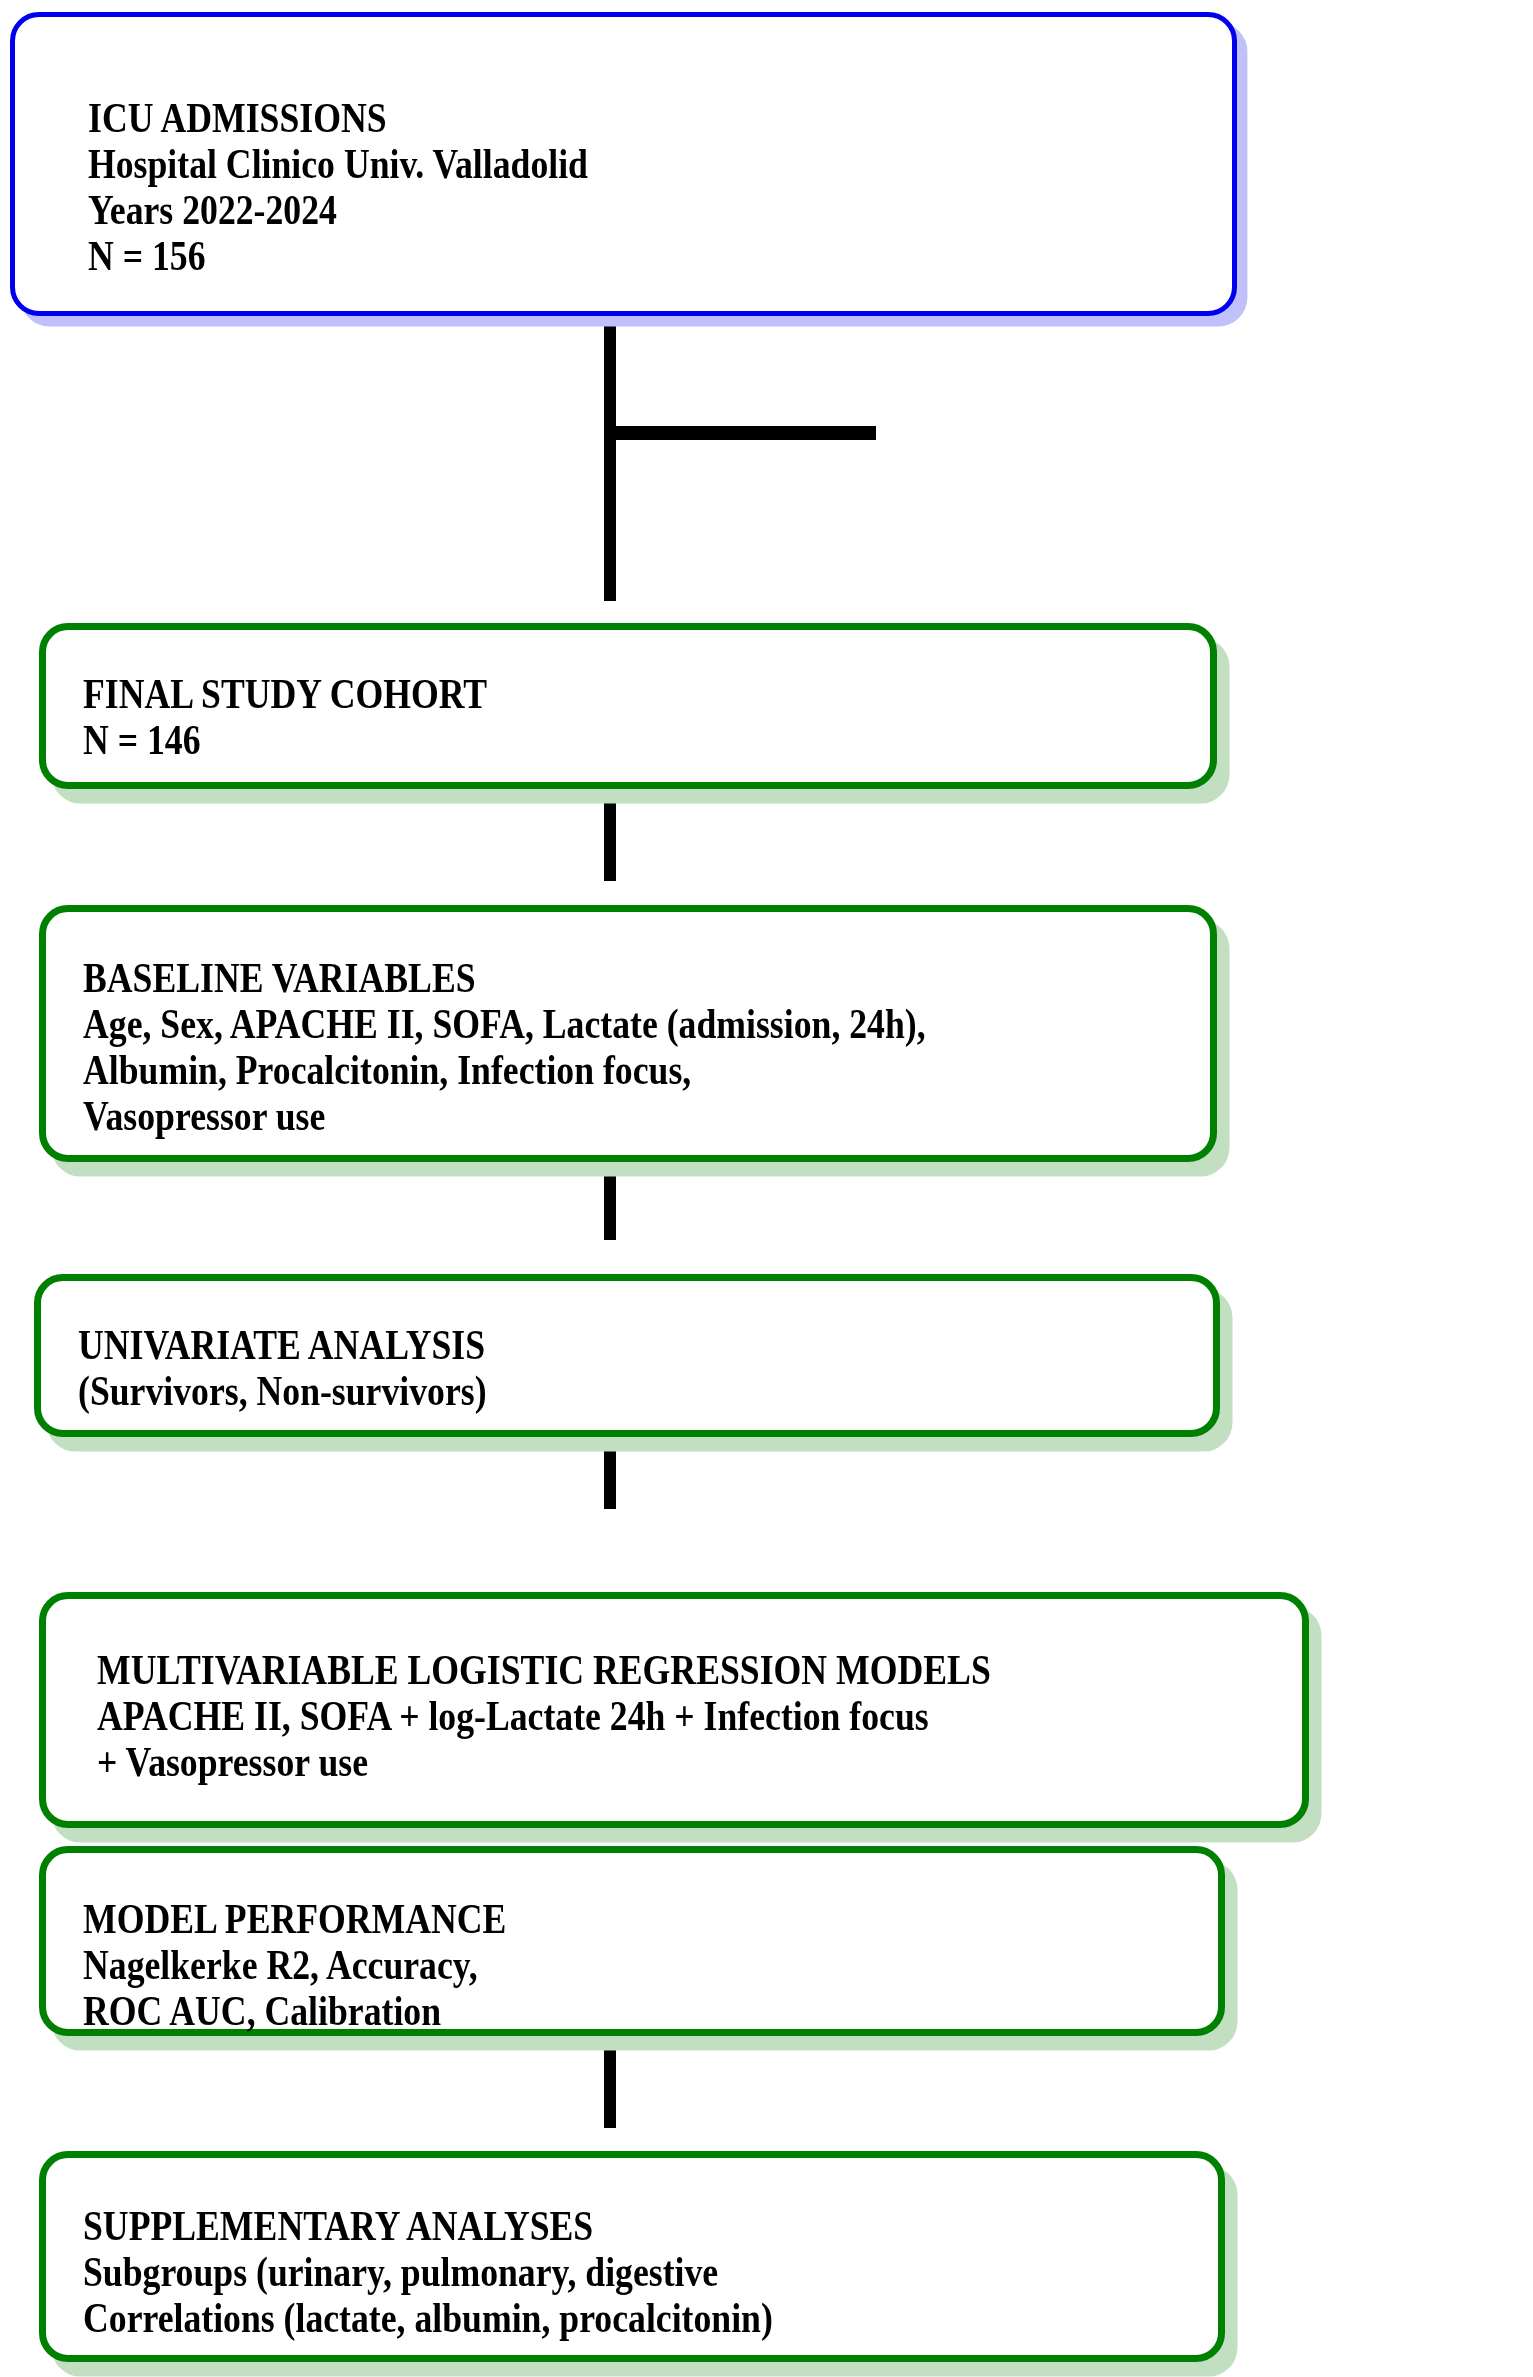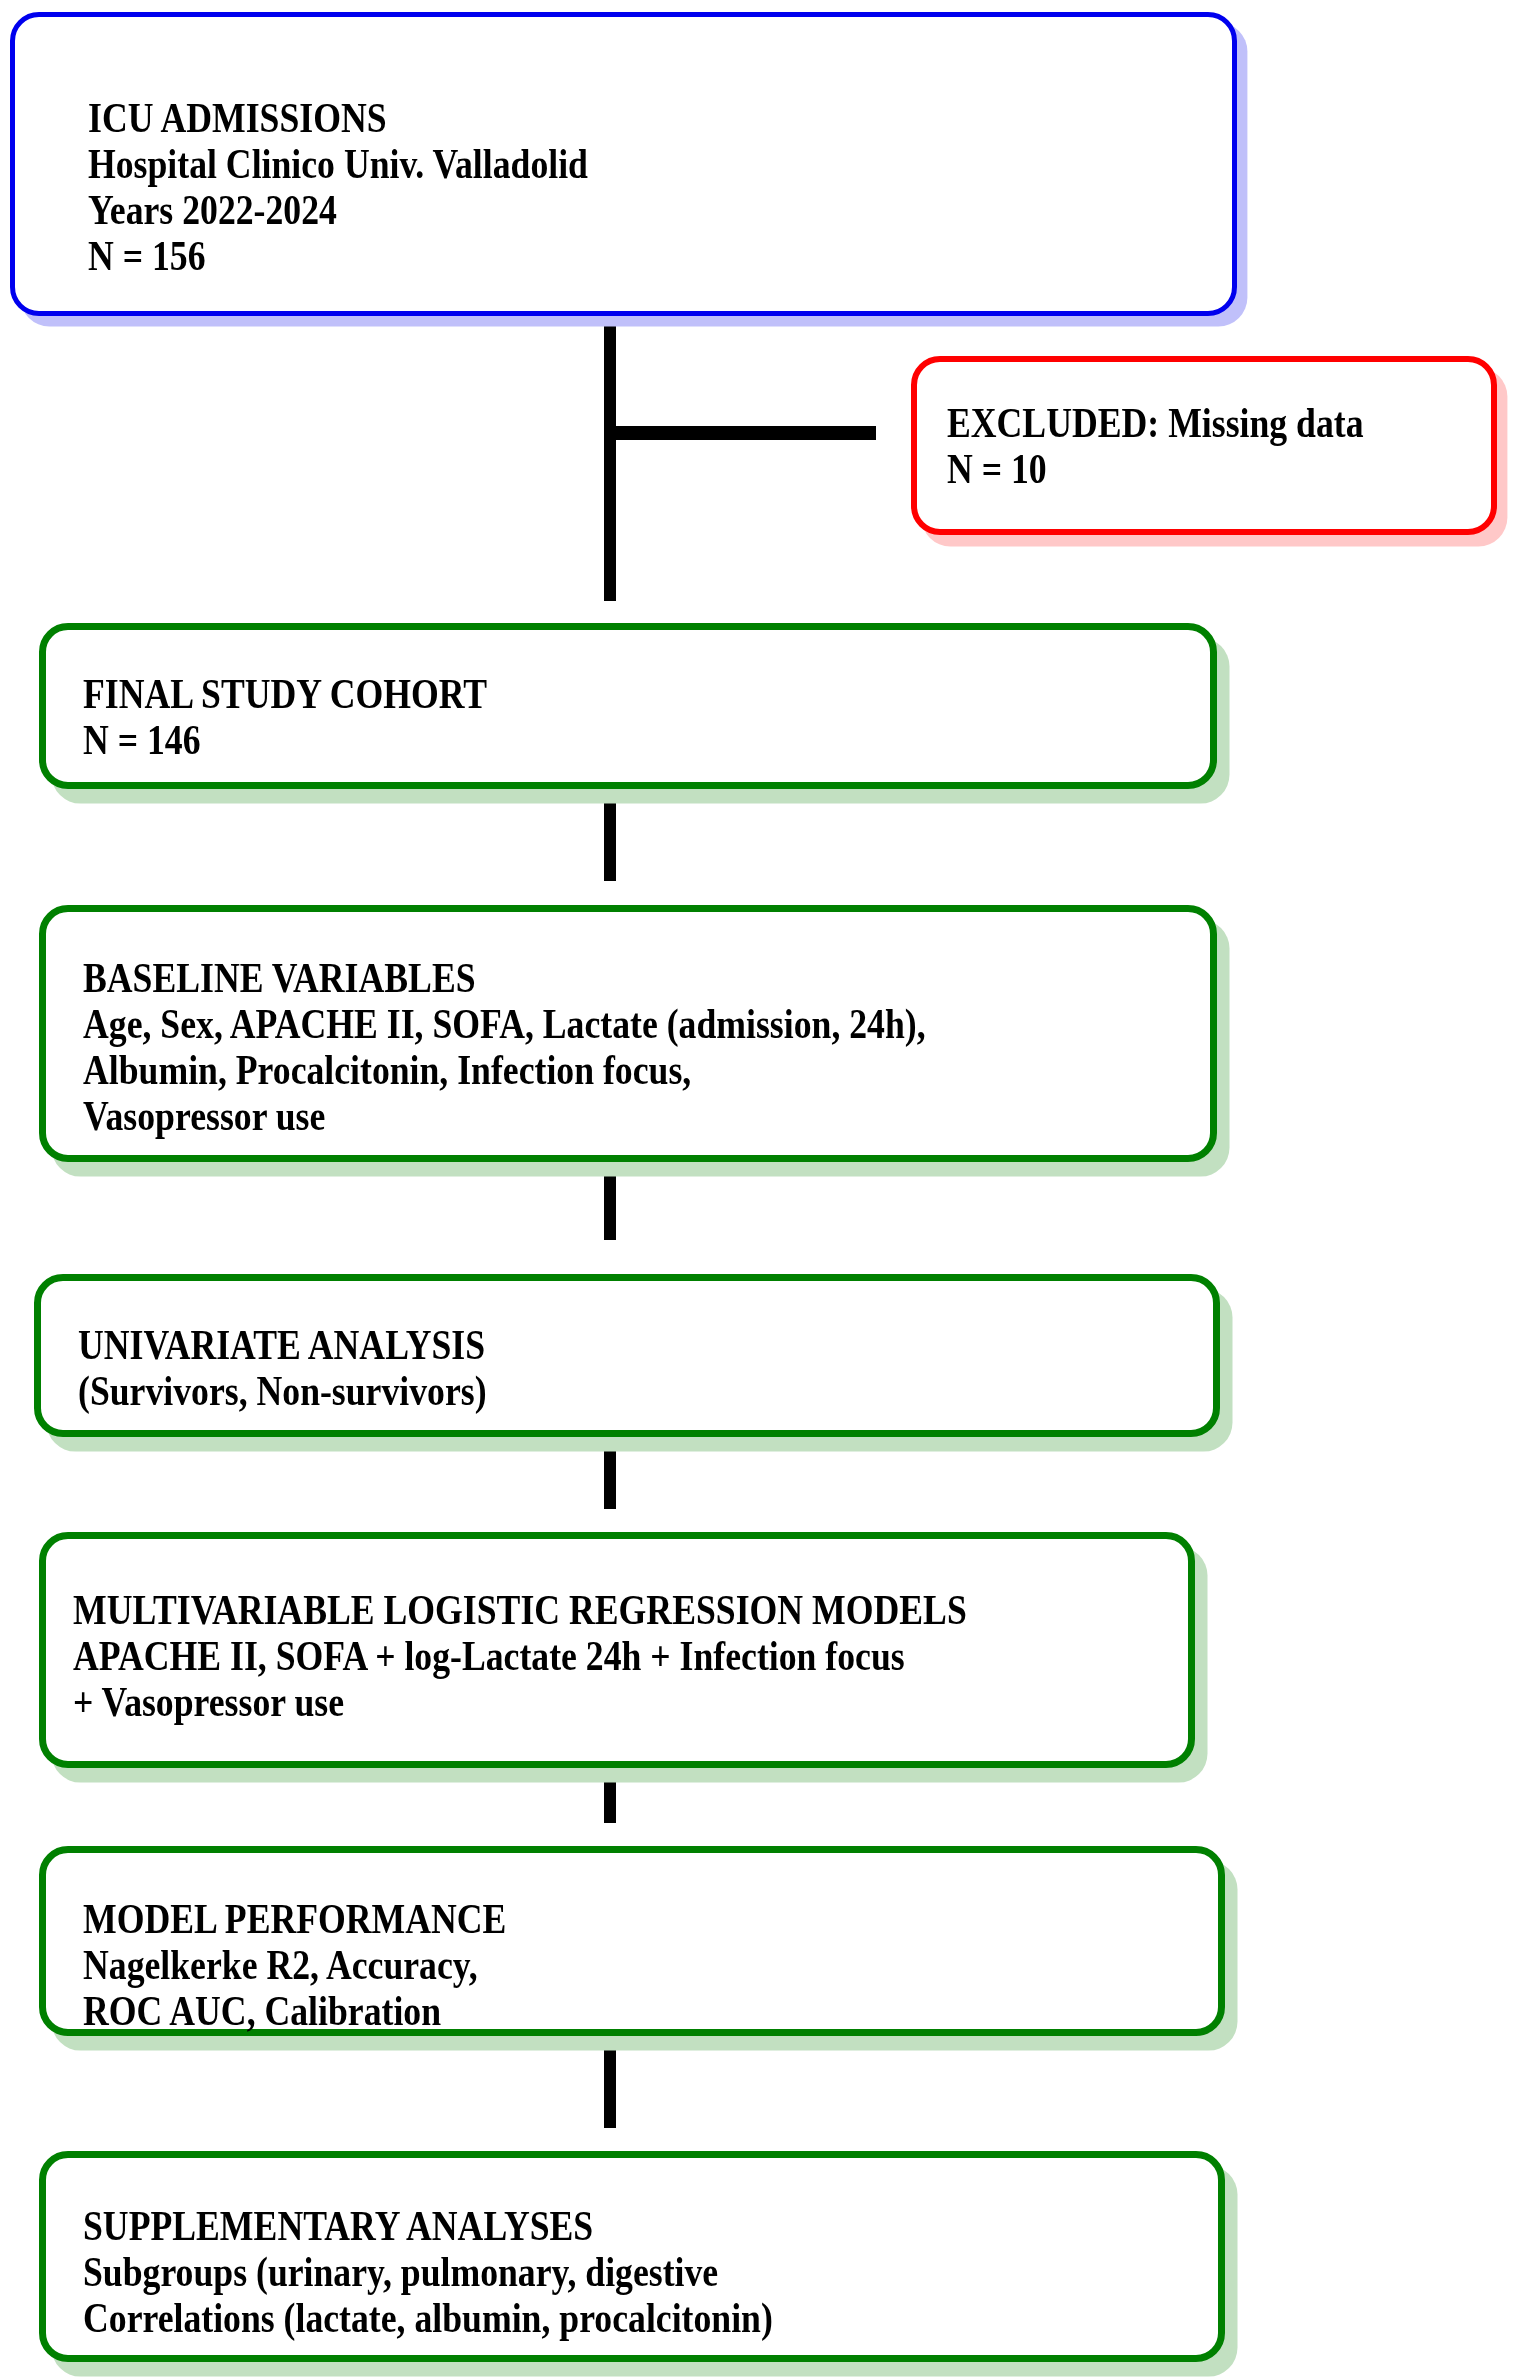--- a/index.html
+++ b/index.html
@@ -49,21 +49,21 @@
     transform: scaleX(0.85);
     transform-origin: left top;
     white-space: nowrap;
   }
   
   #box-icu          { left: 10.4px;   top: 11.5px;   width: 1227px; height: 304px; padding: 78px 21px 0 73px; }
   #box-excluded     { left: 911px; top: 356px;  width: 586px; height: 179px; padding: 38px 15.7px 0 30px; }
   #box-cohort       { left: 39px;   top: 595px; width: 1178px; height: 166px; padding: 41px 21px 0 37px; }
   #box-baseline     { left: 39px;   top: 877px; width: 1178px; height: 257px; padding: 43px 21px 16px 37px; }
   #box-univariate   { left: 34px;   top: 1246px; width: 1186px; height: 163px; padding: 41px 21px 0 37px; }
-  #box-multivariable{ left: 39px;   top: 1504px; width: 1156px; height: 236px; padding: 48px 21px 0 27px; }
+  #box-multivariable{ left: 39px;   top: 1564px; width: 1270px; height: 236px; padding: 48px 21px 0 51px; }
   #box-performance  { left: 39px;   top: 1818px; width: 1186px; height: 190px; padding: 43px 21px 0 37px; }
   #box-supplementary{ left: 39px;   top: 2123px; width: 1186px; height: 211px; padding: 45px 21px 12px 37px; }
 
   #line-v1 { left: 604px; top: 309px;  width: 11.5px;  height: 292px; }
   #line-h1 { left: 609px; top: 426px;  width: 267px; height: 14px; }
   #line-v2 { left: 604px; top: 758px; width: 11.5px;  height: 123px; }
   #line-v3 { left: 604px; top: 1133px; width: 11.5px;  height: 107px; }
   #line-v4 { left: 604px; top: 1398px; width: 11.5px;  height: 111px; }
   #line-v5 { left: 604px; top: 1739px; width: 11.5px;  height: 84px; }
   #line-v6 { left: 604px; top: 2007px; width: 11.5px;  height: 121px; }
@@ -83,26 +83,20 @@
 
   <div class="box box-blue" id="box-icu">
     <div class="box-text">
       <div>ICU ADMISSIONS</div>
       <div>Hospital Clinico Univ. Valladolid</div>
       <div>Years 2022-2024</div>
       <div>N = 156</div>
     </div>
   </div>
 
-  <div class="box box-red" id="box-excluded">
-    <div class="box-text">
-      <div>EXCLUDED: Missing data</div>
-      <div>N = 10</div>
-    </div>
-  </div>
 
   <div class="box box-green" id="box-cohort">
     <div class="box-text">
       <div>FINAL STUDY COHORT</div>
       <div>N = 146</div>
     </div>
   </div>
 
   <div class="box box-green" id="box-baseline">
     <div class="box-text">

